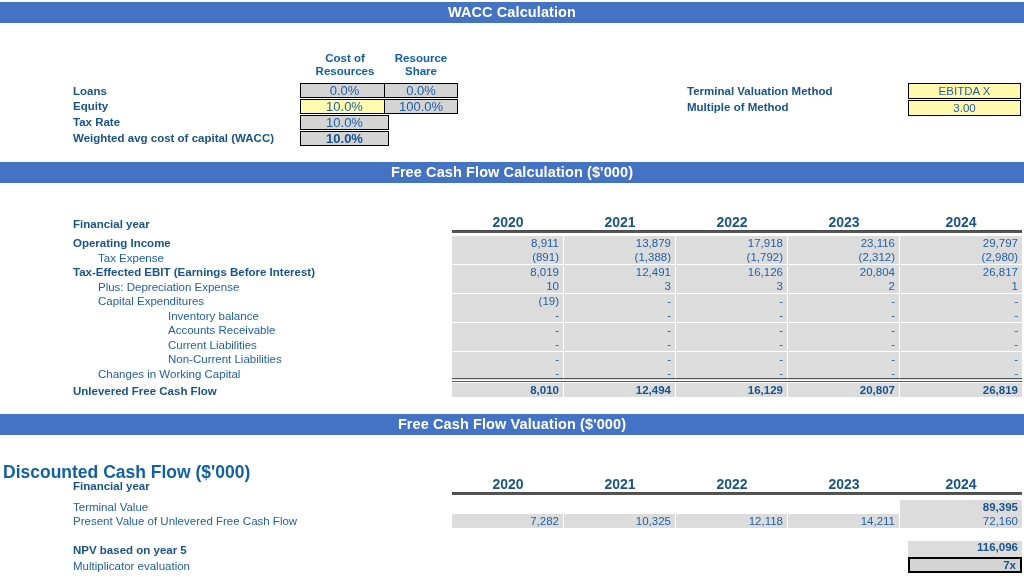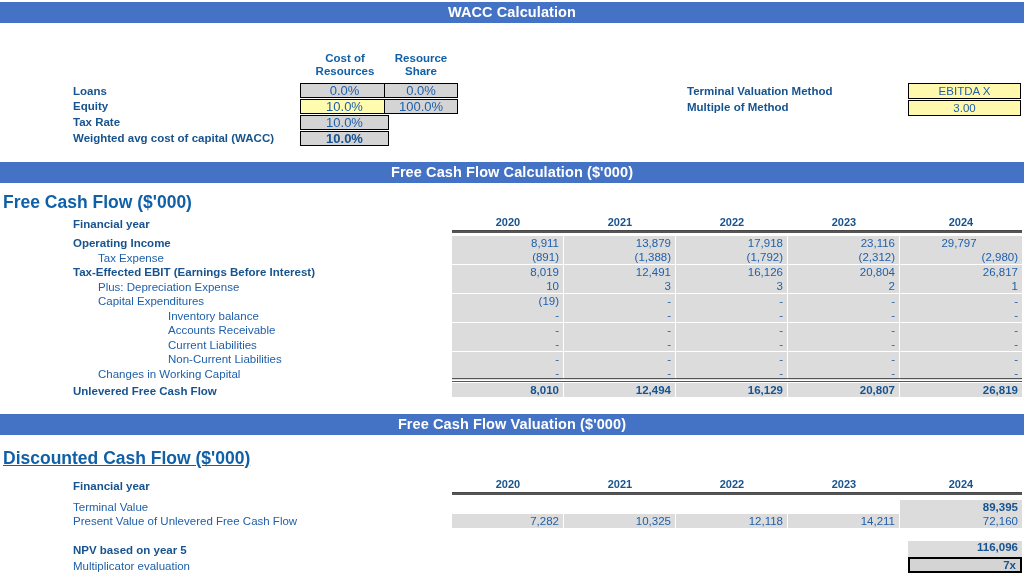--- a/index.html
+++ b/index.html
@@ -89,21 +89,21 @@
     color: #1F5FA9;
     text-align: center;
     line-height: 14px;
     height: 16px;
   }
 
   
   .yearhdr {
     position: absolute;
     font-weight: bold;
-    font-size: 11px;
+    font-size: 14px;
     color: #17538F;
     text-align: center;
     border-bottom: 1.6px solid #4A4A4A;
     height: 15px;
     line-height: 13px;
     box-sizing: border-box;
   }
   .hdr-rule {
     position: absolute;
     height: 1.6px;
@@ -170,21 +170,20 @@
   <div class="cell gray" style="left:384px; top:83px; width:74px;">0.0%</div>
   <div class="cell gray" style="left:384px; top:99px; width:74px;">100.0%</div>
 
   <div class="lbl bold" style="left:687px; top:85px;">Terminal Valuation Method</div>
   <div class="lbl bold" style="left:687px; top:101px;">Multiple of Method</div>
   <div class="inputbox" style="left:908px; top:83px;  width:113px;">EBITDA X</div>
   <div class="inputbox" style="left:908px; top:100px; width:113px;">3.00</div>
 
   <div class="banner" style="top:162px;">Free Cash Flow Calculation ($'000)</div>
 
-  <div class="section-title" style="left:3px; top:192px;">Free Cash Flow ($'000)</div>
 
   <div class="lbl bold" style="left:73px; top:218px;">Financial year</div>
   <div id="fcf-labels">
       <div class="lbl bold" style="left:73px; top:237px;">Operating Income</div>
       <div class="lbl" style="left:98px; top:251.5px;">Tax Expense</div>
       <div class="lbl bold" style="left:73px; top:266px;">Tax-Effected EBIT (Earnings Before Interest)</div>
       <div class="lbl" style="left:98px; top:280.5px;">Plus: Depreciation Expense</div>
       <div class="lbl" style="left:98px; top:295px;">Capital Expenditures</div>
       <div class="lbl" style="left:168px; top:309.5px;">Inventory balance</div>
       <div class="lbl" style="left:168px; top:324px;">Accounts Receivable</div>
@@ -200,21 +199,21 @@
       <div class="yearhdr" style="left:676px; top:216px; width:112px;">2022</div>
       <div class="yearhdr" style="left:788px; top:216px; width:112px;">2023</div>
       <div class="yearhdr" style="left:900px; top:216px; width:122px;">2024</div>
     </div>
   <div class="hdr-rule" style="left:452px; top:231px; width:570px;"></div>
   <div id="fcf-grid">
       <div class="dcell" style="left:452px; top:235.5px; width:112px;">8,911</div>
       <div class="dcell" style="left:564px; top:235.5px; width:112px;">13,879</div>
       <div class="dcell" style="left:676px; top:235.5px; width:112px;">17,918</div>
       <div class="dcell" style="left:788px; top:235.5px; width:112px;text-align:right;">23,116</div>
-      <div class="dcell last" style="left:900px; top:235.5px; width:122px;text-align:center;">29,797</div>
+      <div class="dcell last" style="left:900px; top:235.5px; width:122px;">29,797</div>
       <div class="dcell" style="left:452px; top:250px; width:112px;">(891)</div>
       <div class="dcell" style="left:564px; top:250px; width:112px;">(1,388)</div>
       <div class="dcell" style="left:676px; top:250px; width:112px;">(1,792)</div>
       <div class="dcell" style="left:788px; top:250px; width:112px;">(2,312)</div>
       <div class="dcell last" style="left:900px; top:250px; width:122px;">(2,980)</div>
       <div class="dcell" style="left:452px; top:264.5px; width:112px;">8,019</div>
       <div class="dcell" style="left:564px; top:264.5px; width:112px;">12,491</div>
       <div class="dcell" style="left:676px; top:264.5px; width:112px;">16,126</div>
       <div class="dcell" style="left:788px; top:264.5px; width:112px;">20,804</div>
       <div class="dcell last" style="left:900px; top:264.5px; width:122px;">26,817</div>
@@ -258,21 +257,21 @@
   <div id="fcf-total">
       <div class="dcell tot" style="left:452px; top:383px; width:112px;padding-left:20px;">8,010</div>
       <div class="dcell tot" style="left:564px; top:383px; width:112px;">12,494</div>
       <div class="dcell tot" style="left:676px; top:383px; width:112px;">16,129</div>
       <div class="dcell tot" style="left:788px; top:383px; width:112px;">20,807</div>
       <div class="dcell tot last" style="left:900px; top:383px; width:122px;">26,819</div>
     </div>
 
   <div class="banner" style="top:414px;">Free Cash Flow Valuation ($'000)</div>
 
-  <div class="section-title" style="left:3px; top:448px;text-decoration:underline;">Discounted Cash Flow ($'000)</div>
+  <div class="section-title" style="left:3px; top:462px;">Discounted Cash Flow ($'000)</div>
 
   <div class="lbl bold" style="left:73px; top:480px;">Financial year</div>
   <div class="lbl" style="left:73px; top:501px;">Terminal Value</div>
   <div class="lbl" style="left:73px; top:515px;">Present Value of Unlevered Free Cash Flow</div>
   <div class="lbl bold" style="left:73px; top:544px;">NPV based on year 5</div>
   <div class="lbl" style="left:73px; top:560px;">Multiplicator evaluation</div>
 
   <div id="dcf-years">
       <div class="yearhdr" style="left:452px; top:478px; width:112px;">2020</div>
       <div class="yearhdr" style="left:564px; top:478px; width:112px;">2021</div>

